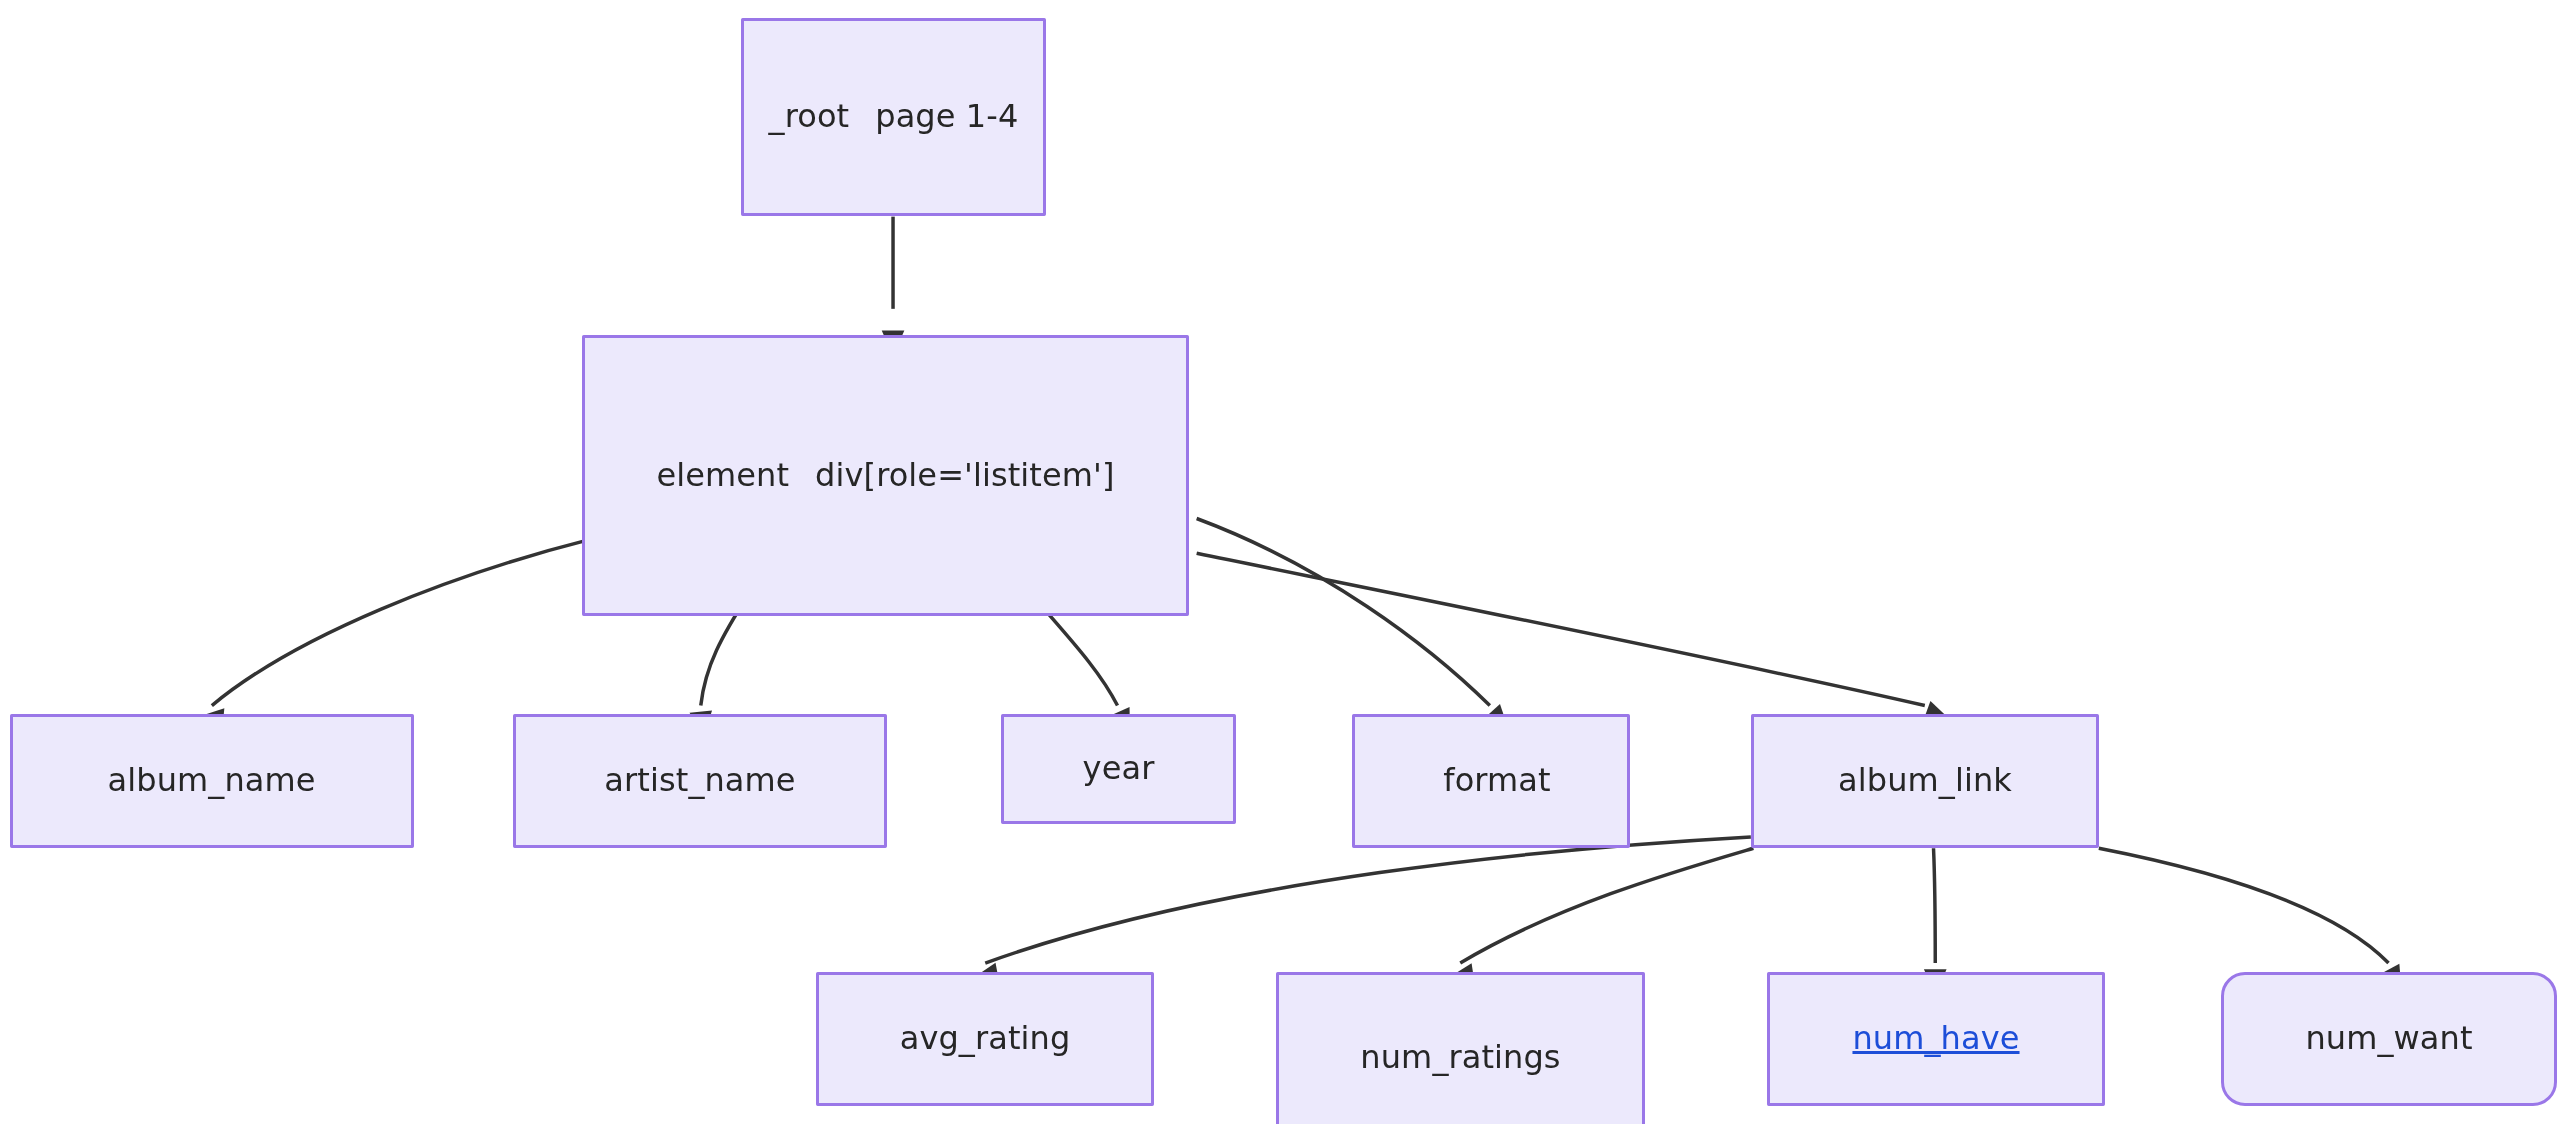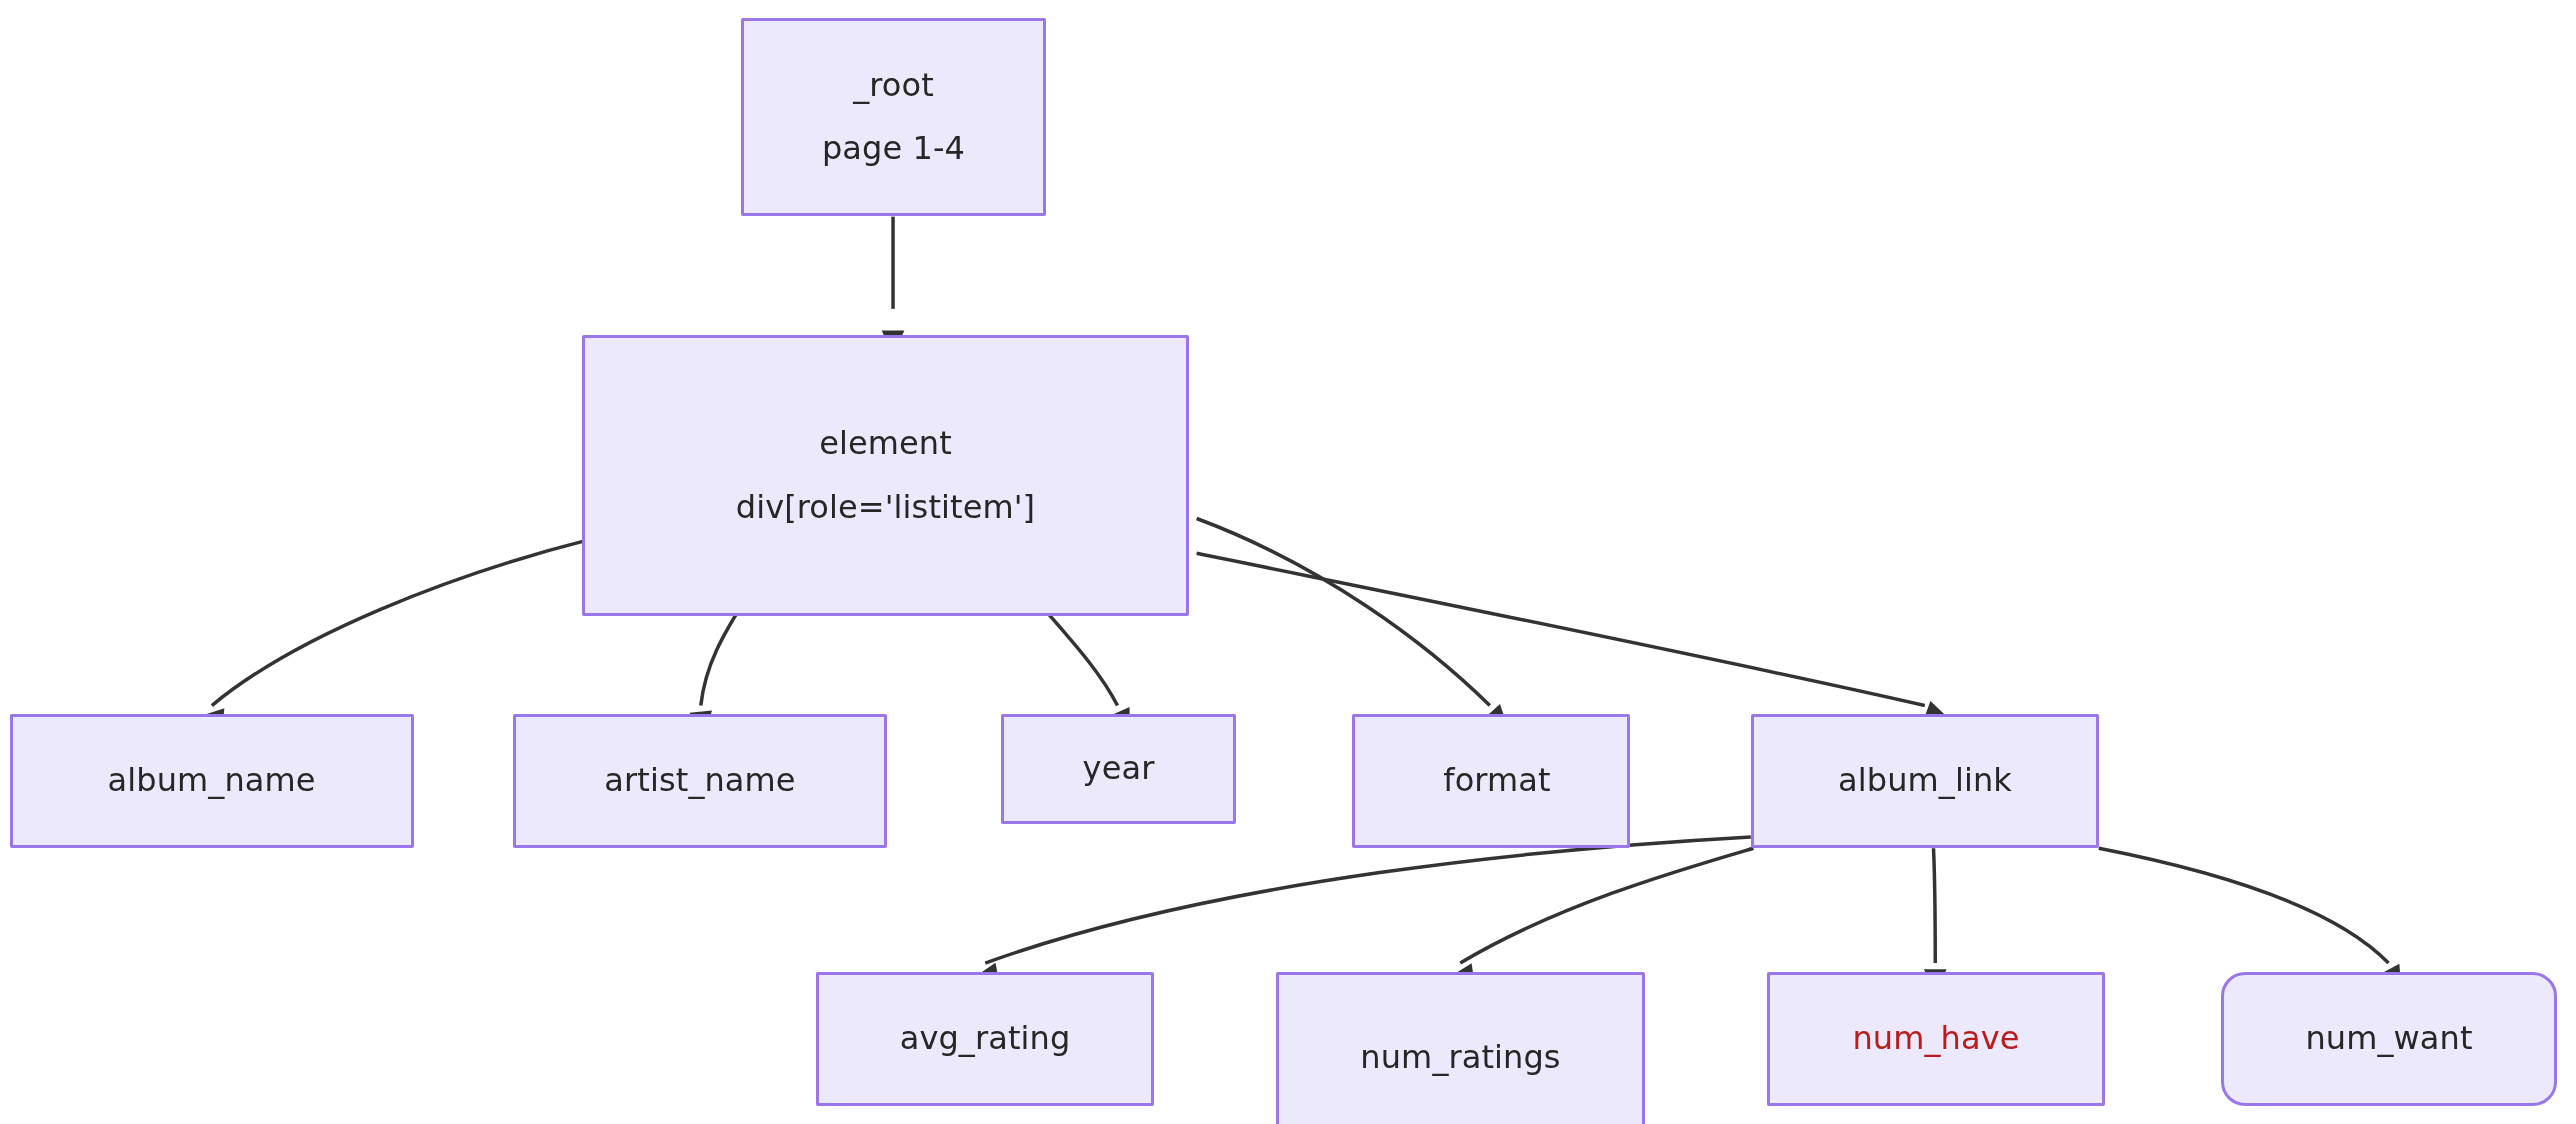--- a/index.html
+++ b/index.html
@@ -32,21 +32,20 @@
     fill: #333333;
     stroke: none;
   }
   .node {
     position: absolute;
     box-sizing: border-box;
     background: #ece9fc;
     border: 3.5px solid #9a77e8;
     border-radius: 1.7px;
     display: flex;
-    flex-direction: column;
     align-items: center;
     justify-content: center;
     color: #262626;
     font-size: 32px;
     line-height: 1.18;
     text-align: center;
     white-space: nowrap;
     letter-spacing: 0.1px;
     gap: 26px;
   }
@@ -103,21 +102,21 @@
       </div>
       <div class="node" style="left: 1751px; top: 714px; width: 348px; height: 134px; background: rgb(236, 233, 252); border-color: rgb(154, 119, 232); color: rgb(38, 38, 38);">
         <span class="line">album_link</span>
       </div>
       <div class="node" style="left: 816px; top: 972px; width: 338px; height: 134px; background: rgb(236, 233, 252); border-color: rgb(154, 119, 232); color: rgb(38, 38, 38);">
         <span class="line">avg_rating</span>
       </div>
       <div class="node" style="left: 1276px; top: 972px; width: 369px; height: 172px; background: rgb(236, 233, 252); border-color: rgb(154, 119, 232); color: rgb(38, 38, 38);">
         <span class="line">num_ratings</span>
       </div>
-      <div class="node" style="left: 1767px; top: 972px; width: 338px; height: 134px; background: rgb(236, 233, 252); border-color: rgb(154, 119, 232); color: #b91c1c;">
+      <div class="node" style="left: 1767px; top: 972px; width: 338px; height: 134px; background: rgb(236, 233, 252); border-color: rgb(154, 119, 232); color: #1d4ed8; text-decoration: underline;">
         <span class="line">num_have</span>
       </div>
       <div class="node" style="left: 2221px; top: 972px; width: 336px; height: 134px; background: rgb(236, 233, 252); border-color: rgb(154, 119, 232); color: rgb(38, 38, 38); border-radius: 24px;">
         <span class="line">num_want</span>
       </div>
     </div>
 </div>
 
 
 </body></html>

